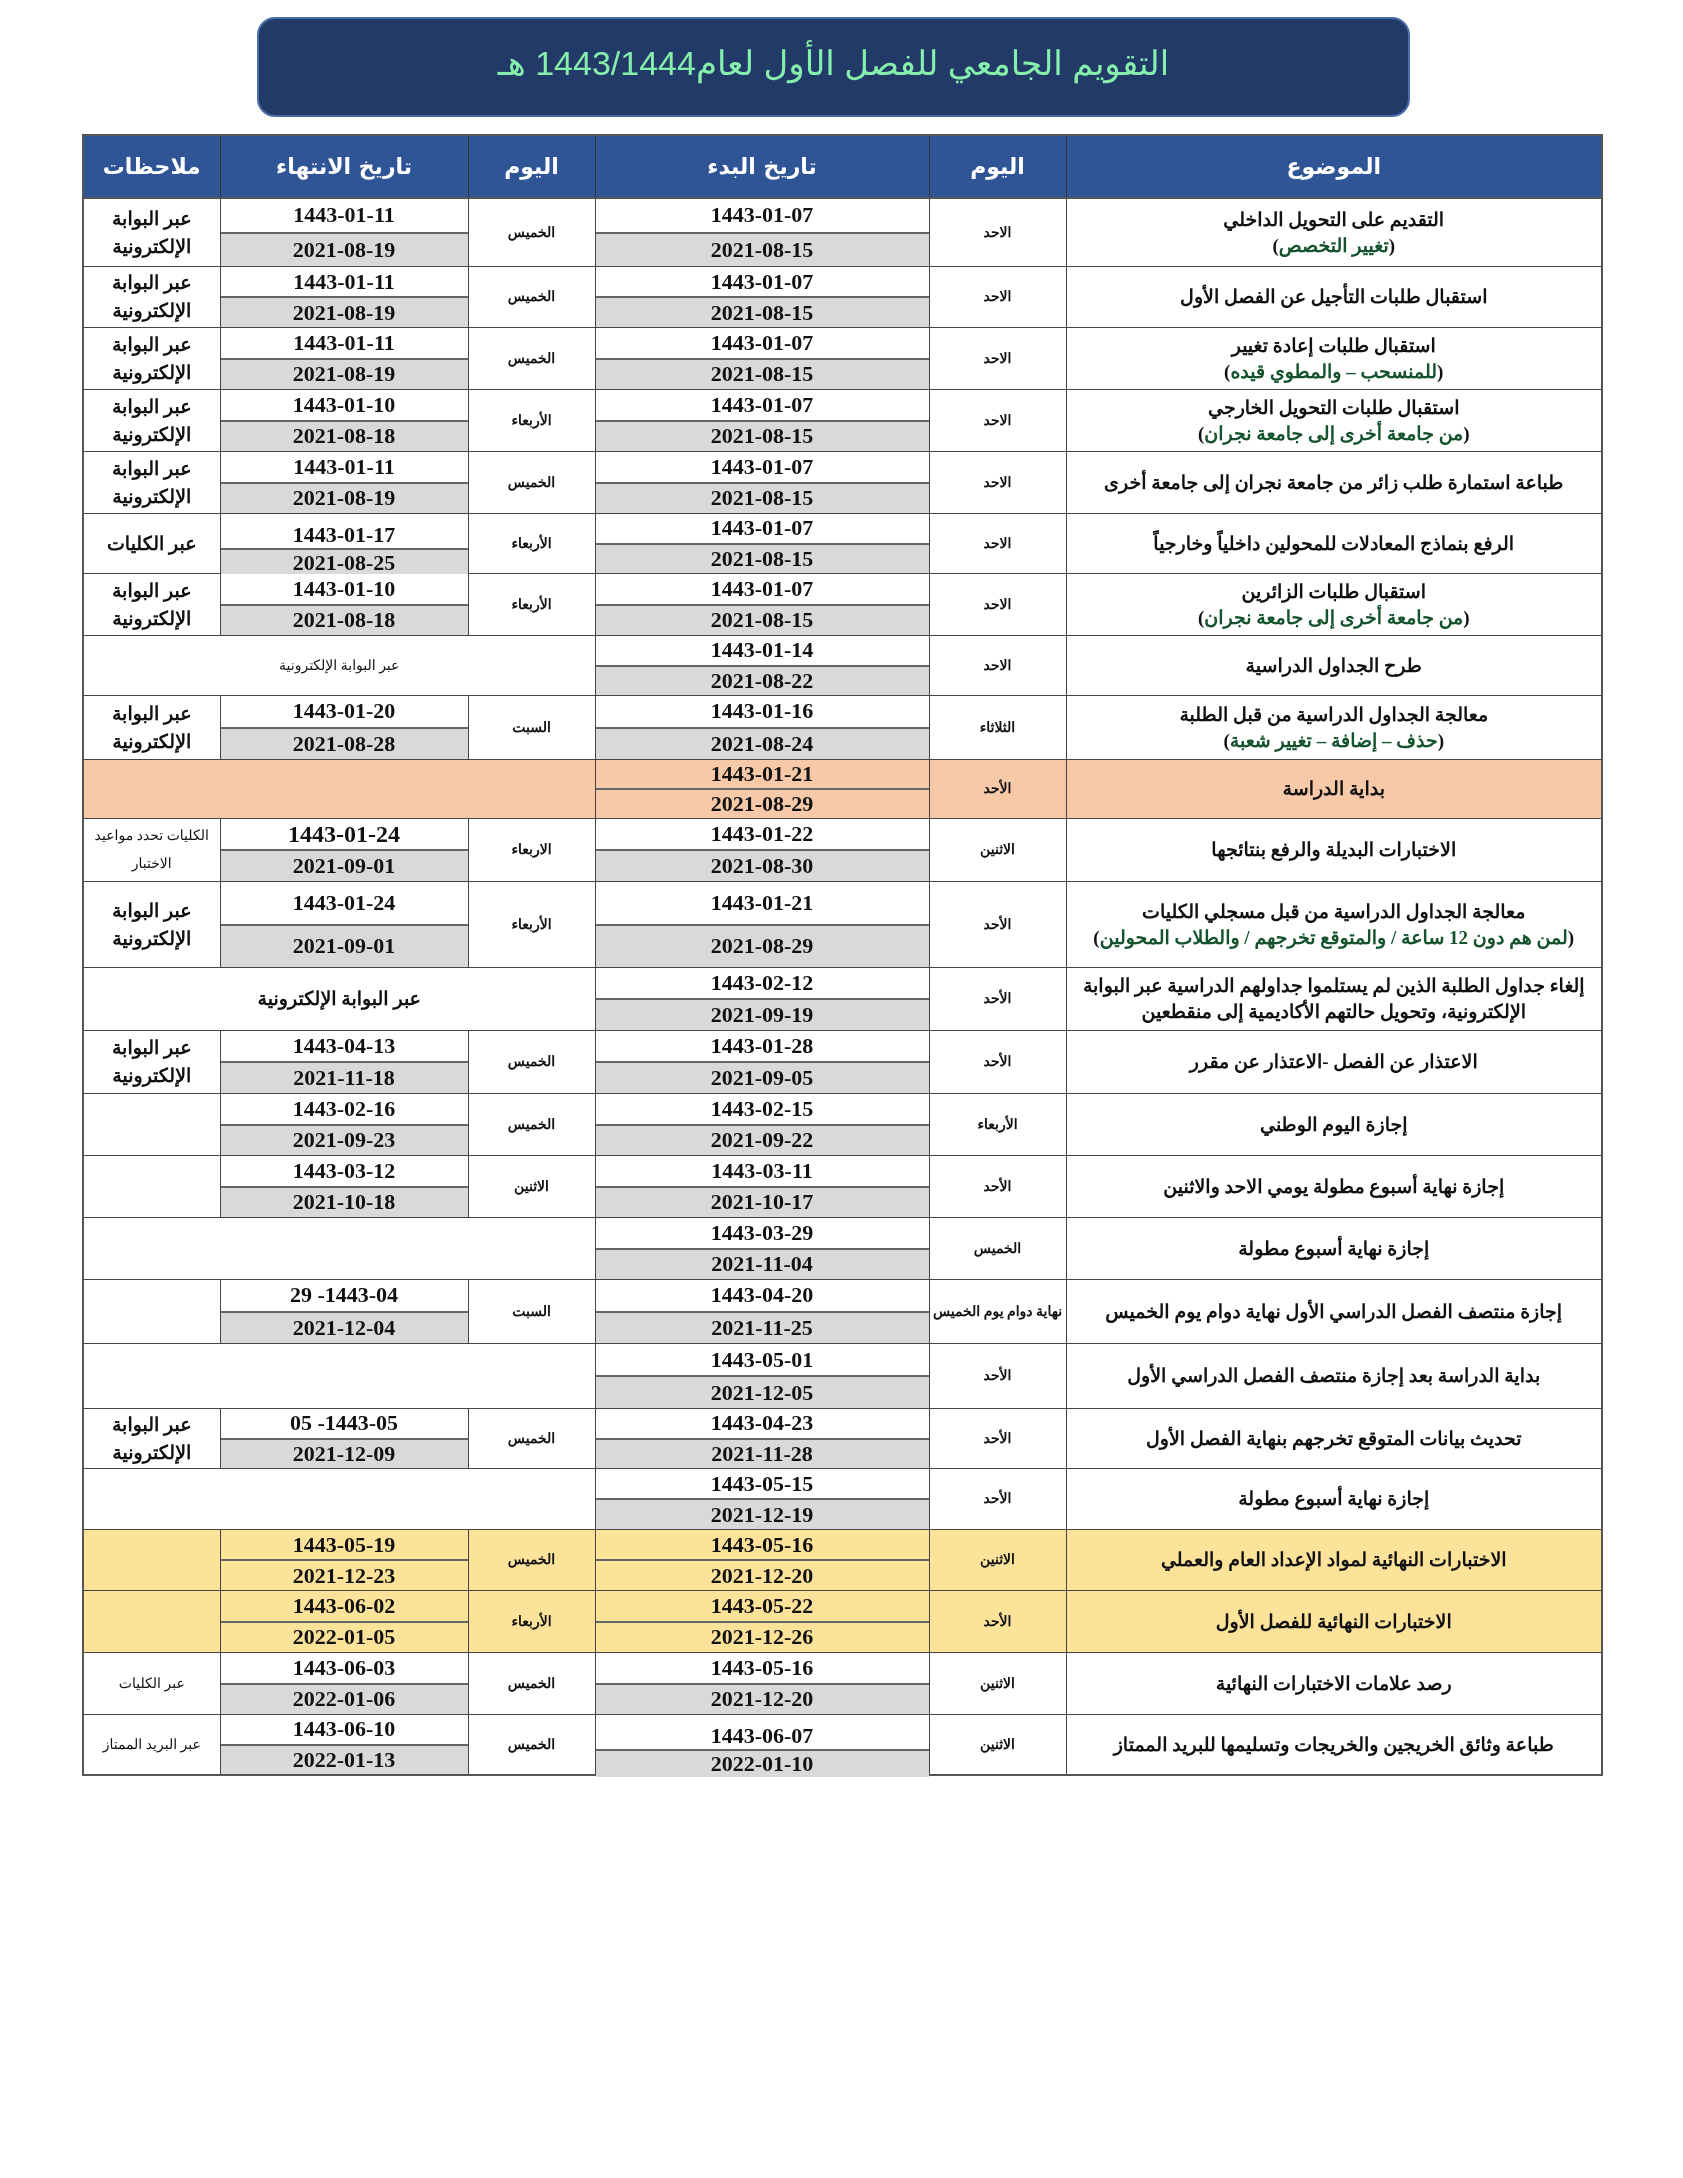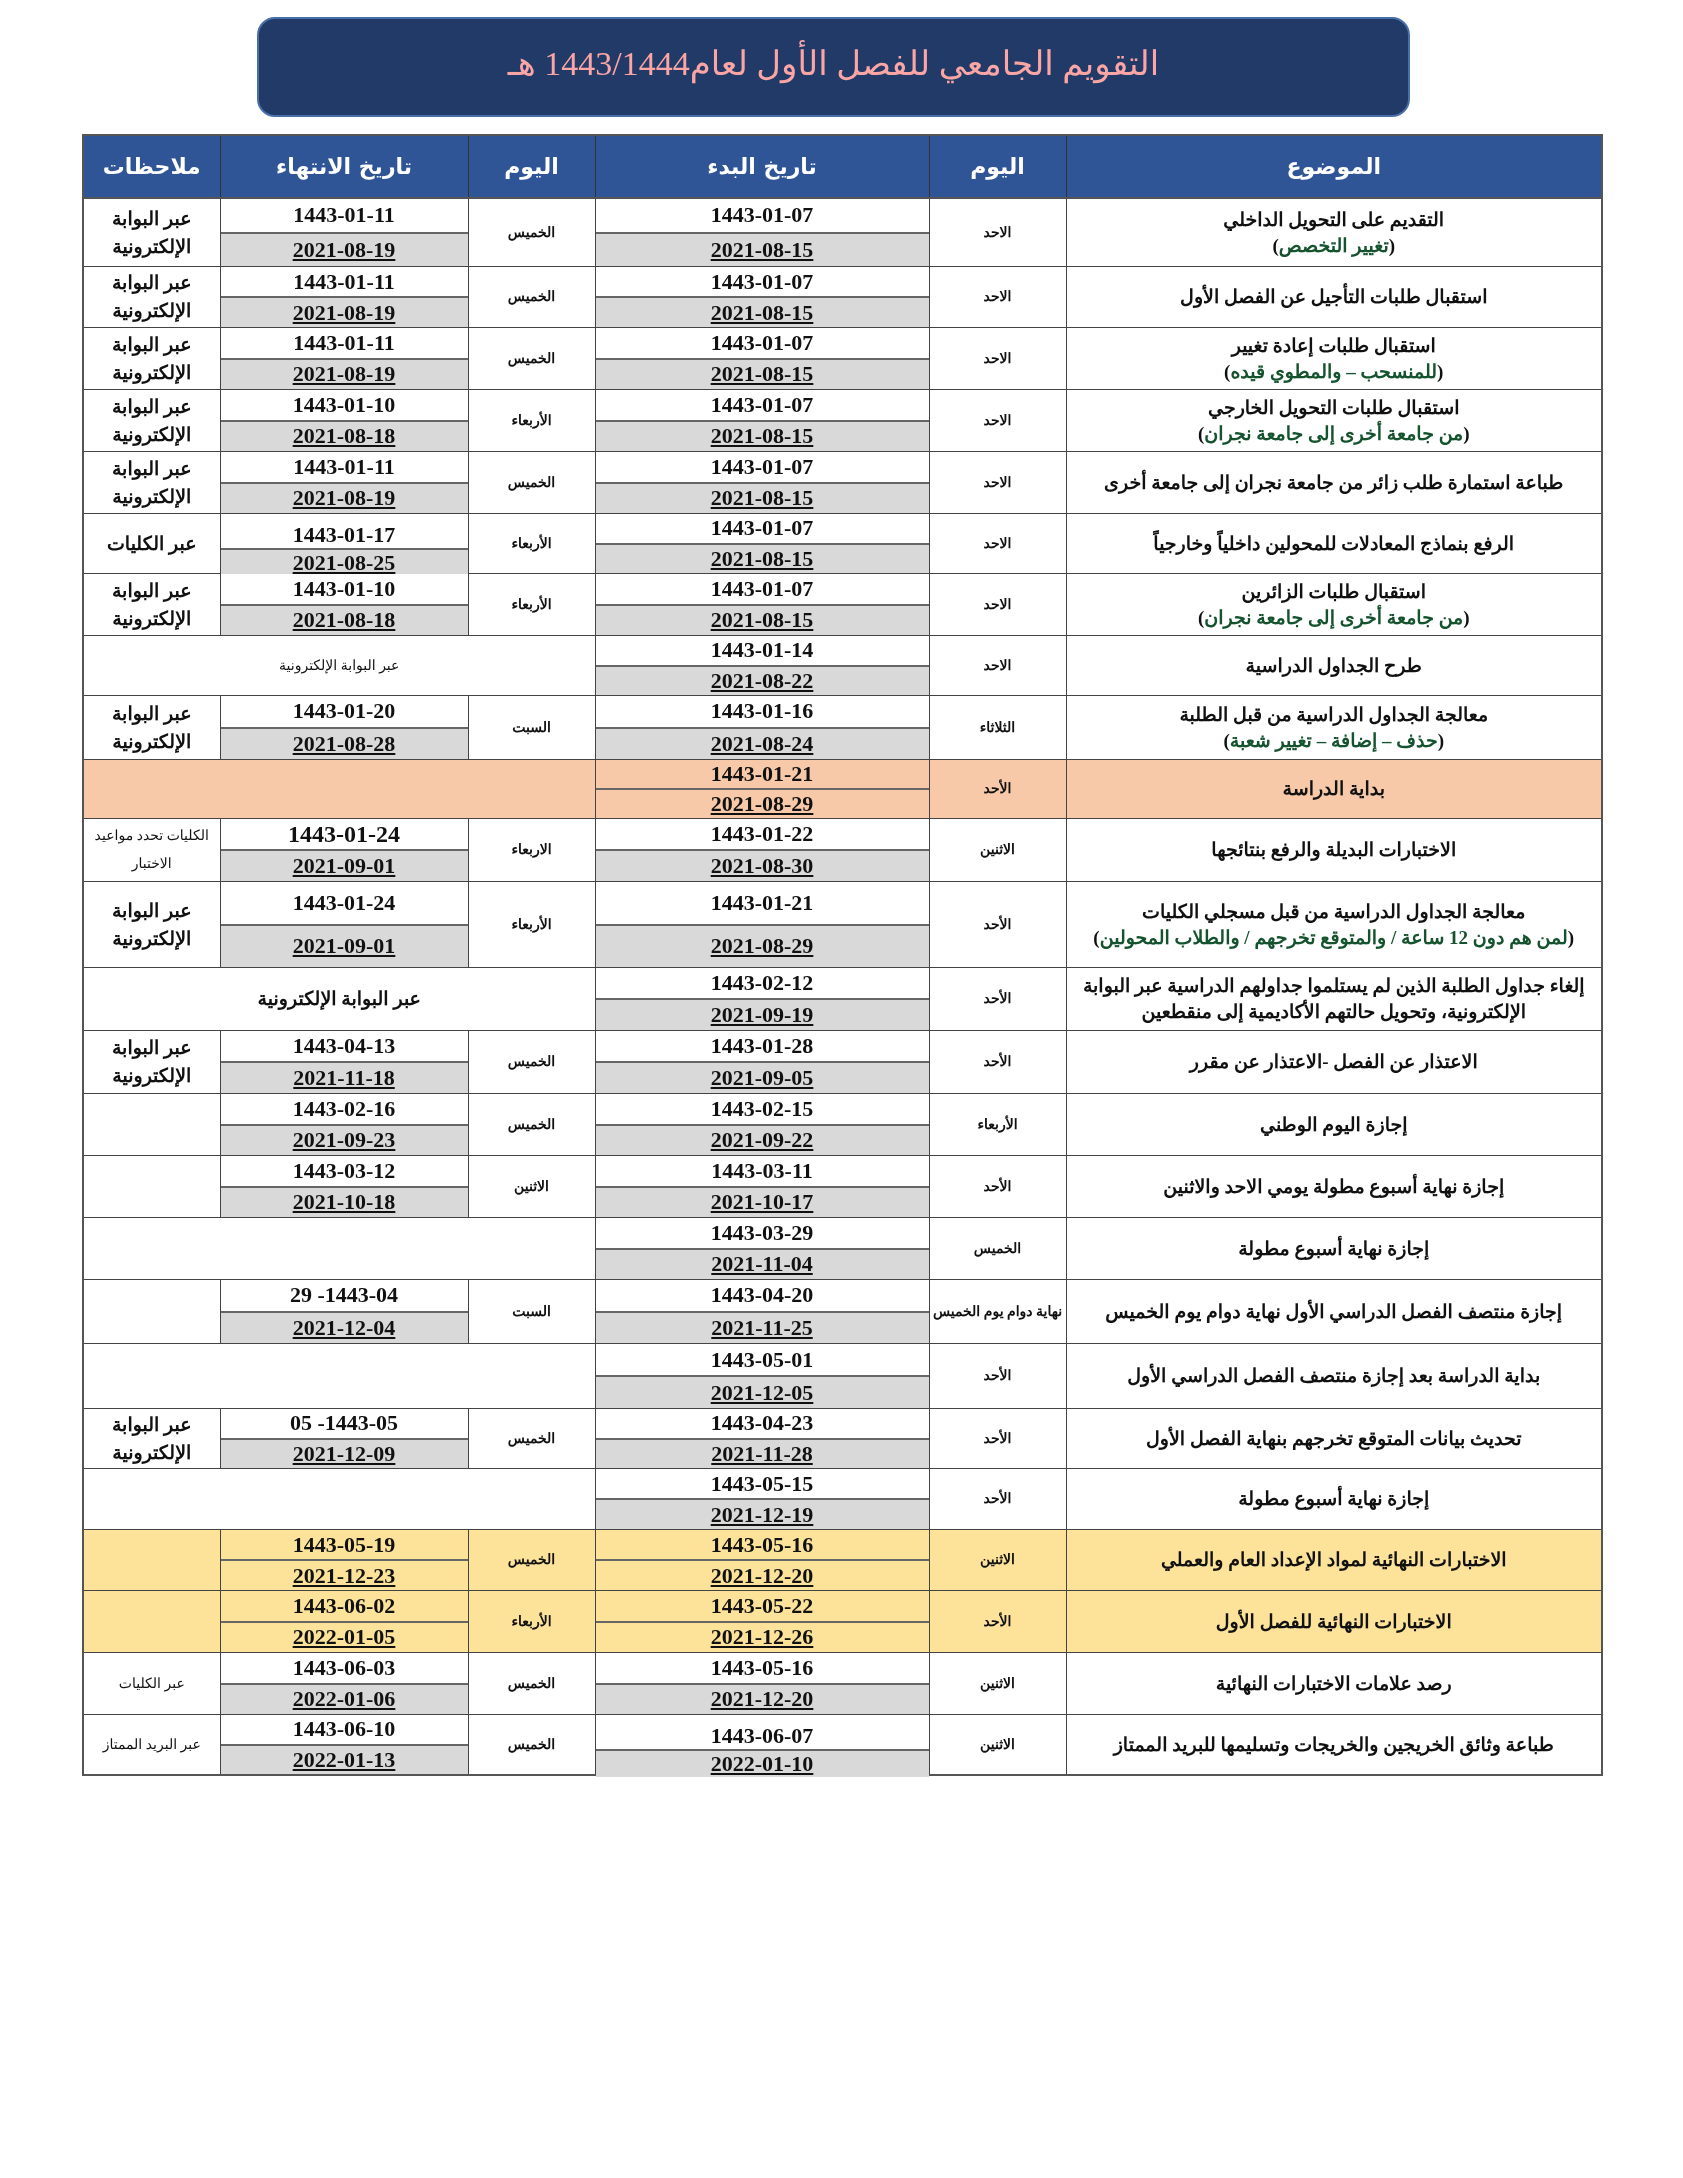--- a/index.html
+++ b/index.html
@@ -3,21 +3,21 @@
 <meta charset="utf-8">
 <style>
   html, body { margin:0; padding:0; background:#ffffff; }
   body { width:1683px; height:2178px; position:relative; font-family:"DejaVu Sans", sans-serif; overflow:hidden; }
   .title-box {
     position:absolute; left:257px; top:17px; width:1153px; height:100px;
     background:#213a67; border-radius:18px; border:2px solid #4a6ea8;
     box-sizing:border-box; display:flex; align-items:center; justify-content:center;
   }
   .title-text {
-    color:#fca5a5; font-family:Liberation Serif, serif; font-size:34px; letter-spacing:4px;
+    color:#86efac; font-family:Liberation Sans, sans-serif; font-size:34px; letter-spacing:4px;
     direction:rtl; margin-top:-8px;
   }
   table.cal {
     position:absolute; left:82px; top:134px; width:1517px;
     border-collapse:collapse; direction:rtl; table-layout:fixed;
     border:2px solid #555;
   }
   table.cal th {
     background:#2f5597; color:#ffffff; height:59px; font-weight:bold;
     font-family:"DejaVu Sans", sans-serif; font-size:22px; letter-spacing:5px;
@@ -30,21 +30,21 @@
   td.topic { font-family:"Liberation Sans", sans-serif; font-size:19px; line-height:26px; padding:0 10px; }
   td.topic .sub { color:#14532d; }
   td.topic .paren { color:#111; }
   td.day { font-family:"Liberation Sans", sans-serif; font-size:14px; line-height:24px; }
   td.note { font-family:"Liberation Sans", sans-serif; font-size:19px; line-height:28px; }
   td.note.small { font-size:14px; font-weight:normal; }
   td.datecell { padding:0; }
   .dates { display:flex; flex-direction:column; height:100%; }
   .dates div { flex:1; display:flex; align-items:center; justify-content:center; font-size:22px; }
   .dates .h { background:#ffffff; border-bottom:2px solid #666; }
-  .dates .g { background:#d9d9d9;text-decoration:underline; }
+  .dates .g { background:#d9d9d9; }
   .dates .h.big { font-size:24px; }
   tr.peach td { background:#f7c9a8; }
   tr.peach .dates .h, tr.peach .dates .g { background:#f7c9a8; }
   tr.yellow td { background:#fde29a; }
   tr.yellow .dates .h, tr.yellow .dates .g { background:#fde29a; }
 </style>
 </head>
 <body>
 
 <div class="title-box">

